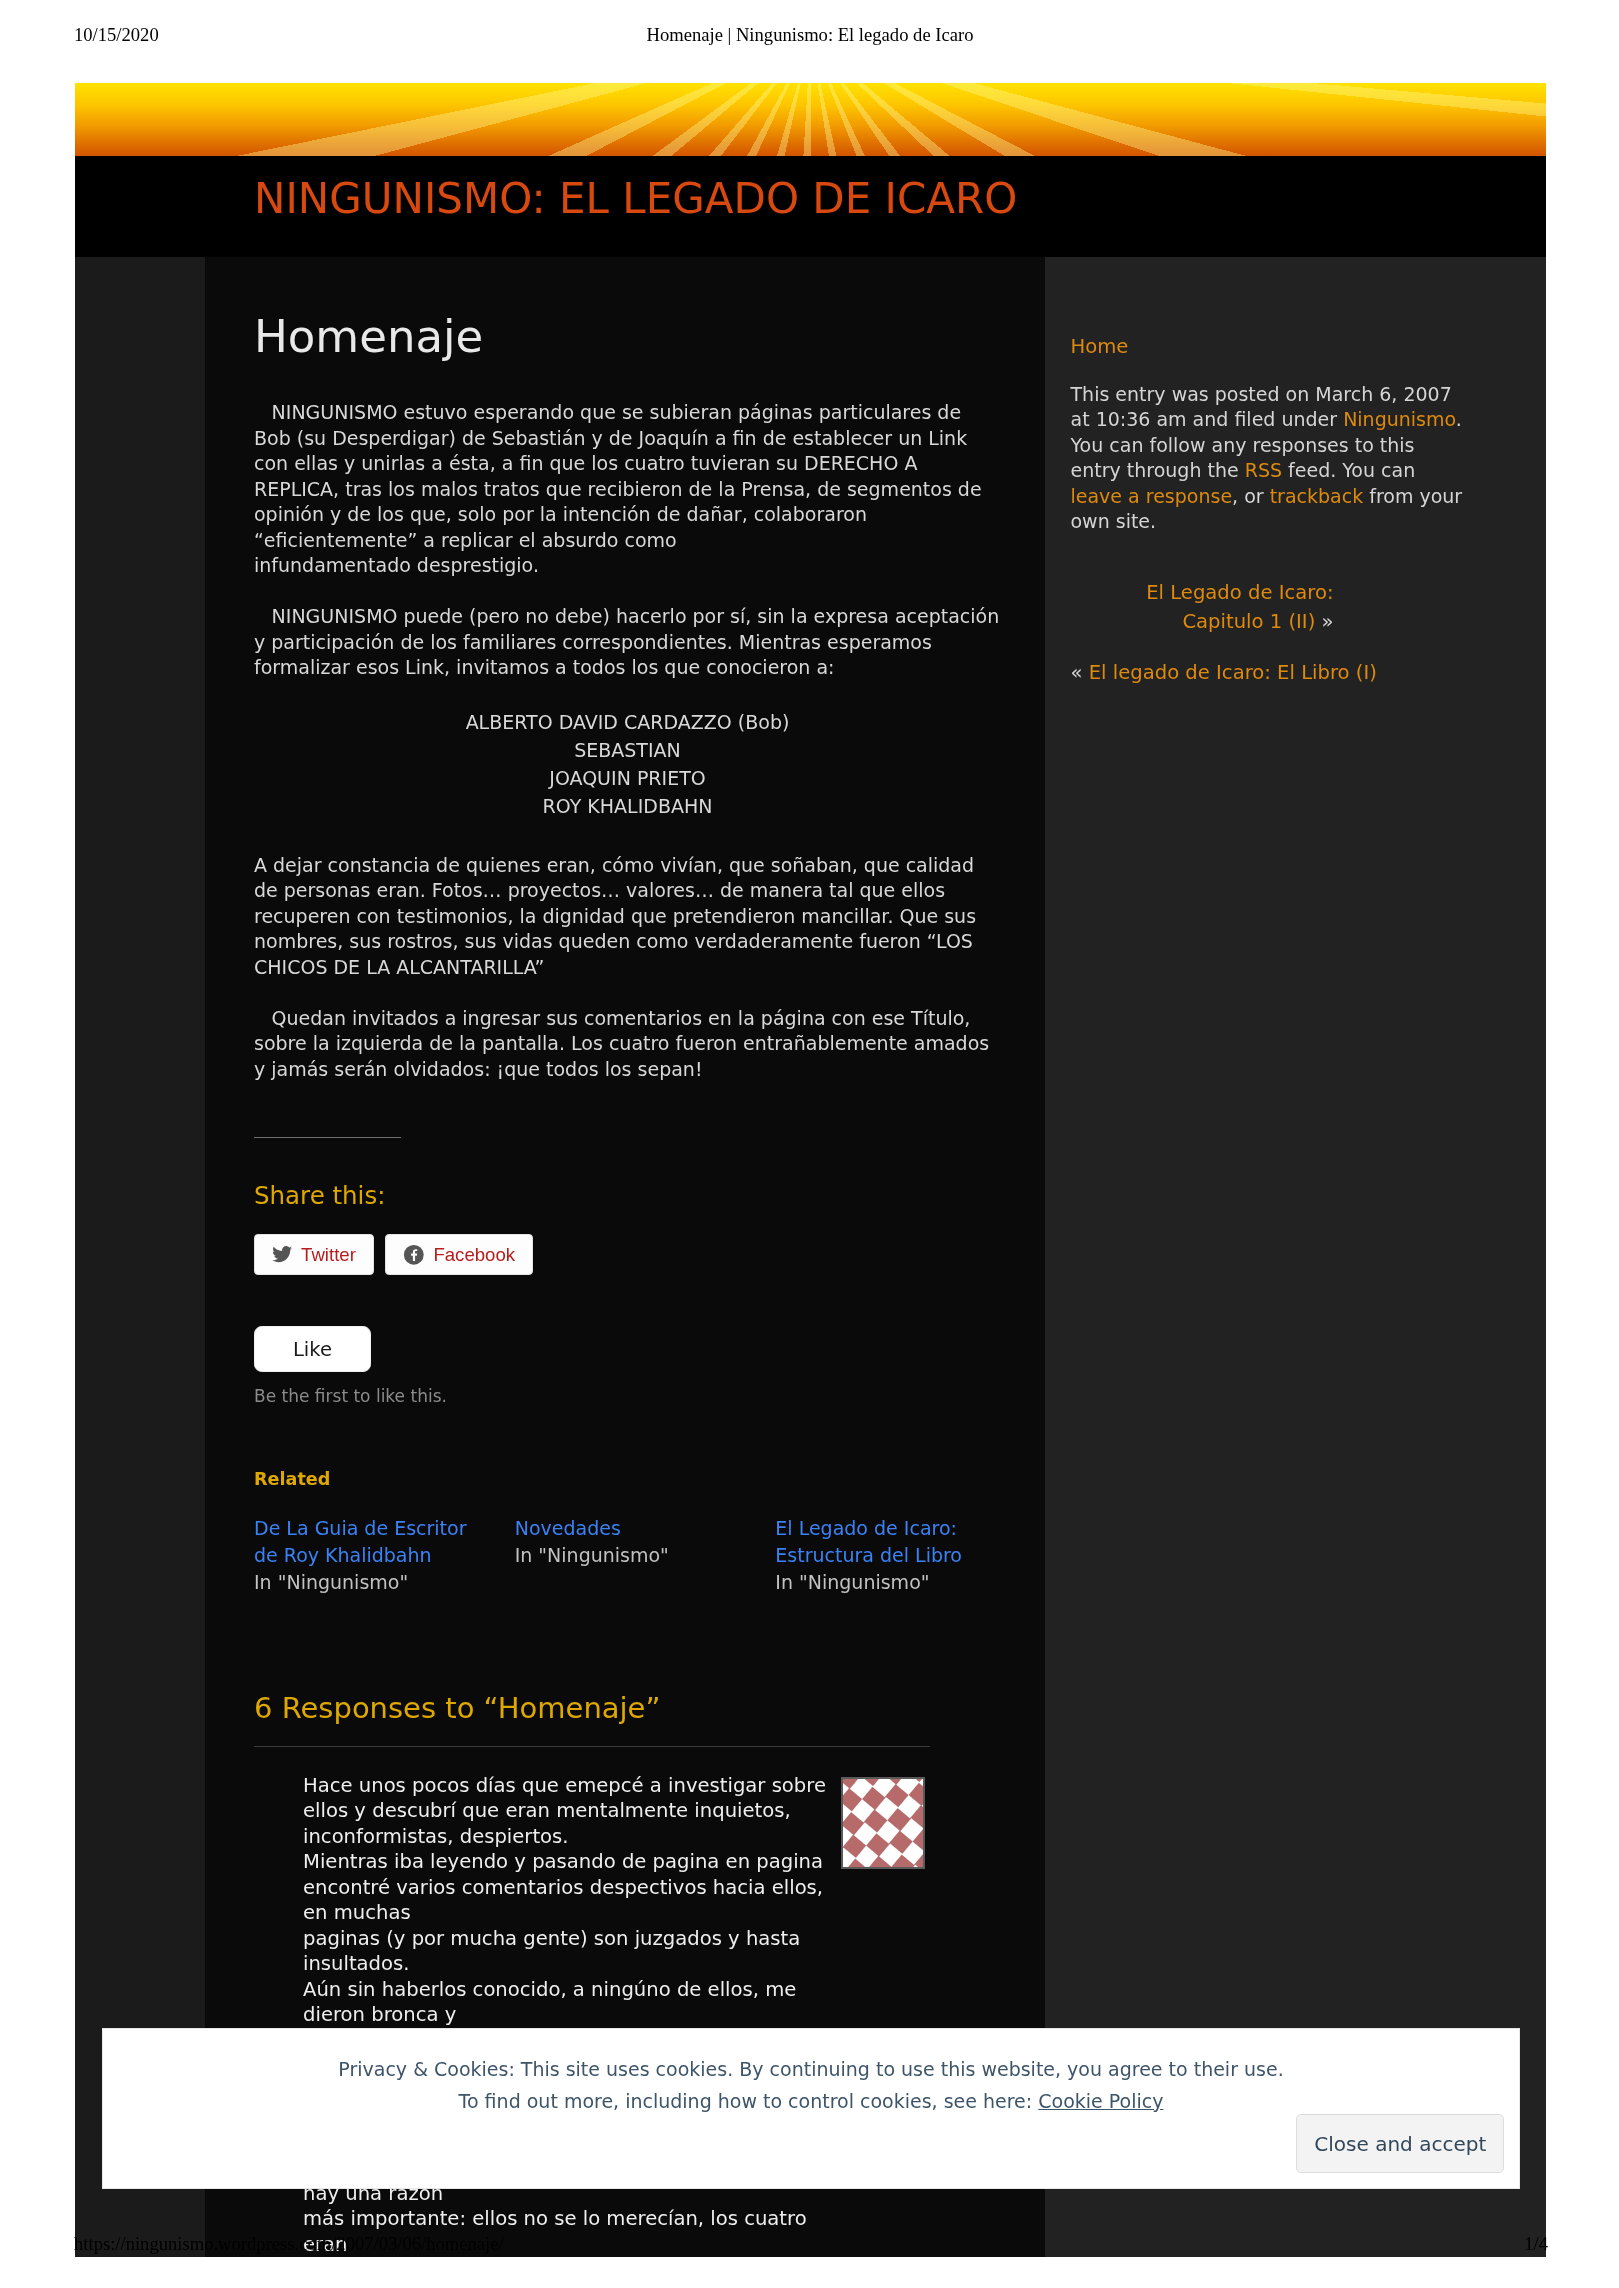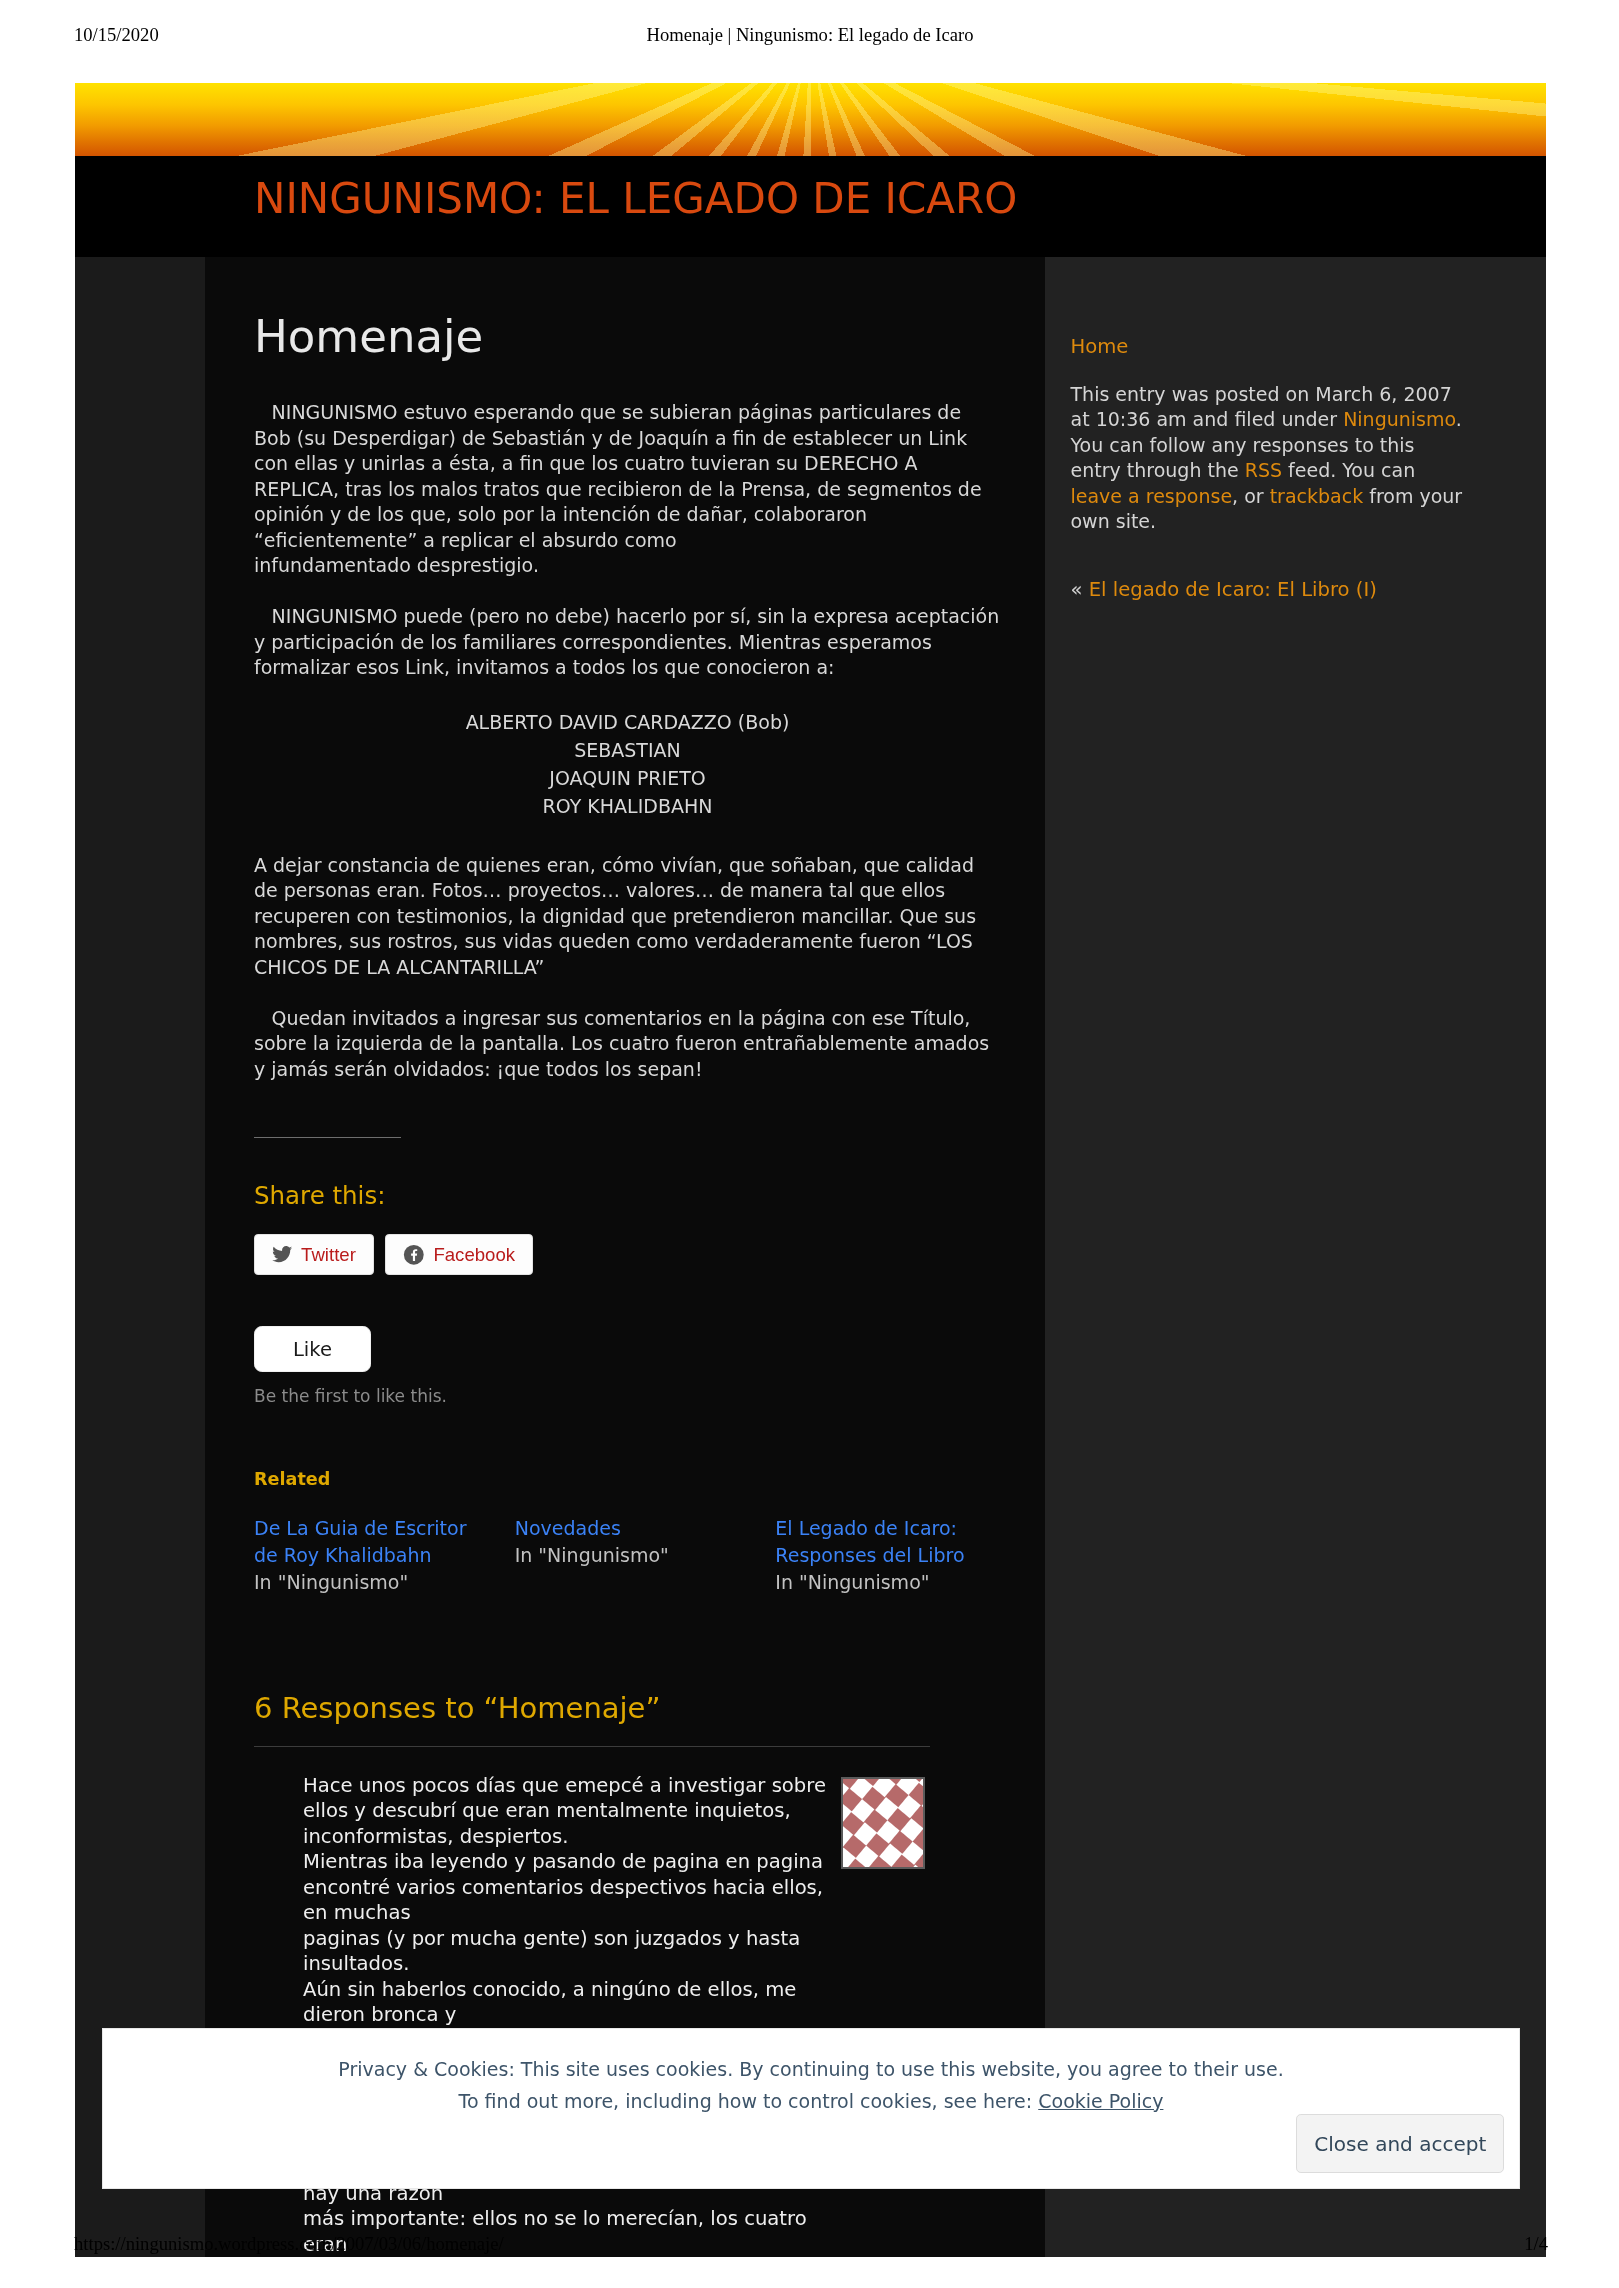--- a/index.html
+++ b/index.html
@@ -144,21 +144,21 @@
       <div class="related-grid">
         <div class="related-item">
           <div class="rtitle">De La Guia de Escritor de Roy Khalidbahn</div>
           <div class="rmeta">In "Ningunismo"</div>
         </div>
         <div class="related-item">
           <div class="rtitle">Novedades</div>
           <div class="rmeta">In "Ningunismo"</div>
         </div>
         <div class="related-item">
-          <div class="rtitle">El Legado de Icaro: Responses del Libro</div>
+          <div class="rtitle">El Legado de Icaro: Estructura del Libro</div>
           <div class="rmeta">In "Ningunismo"</div>
         </div>
       </div>
 
       <h2 class="responses-heading">6 Responses to “Homenaje”</h2>
       <hr class="responses-divider">
 
       <div class="comment">
         <div class="comment-text">Hace unos pocos días que emepcé a investigar sobre
 ellos y descubrí que eran mentalmente inquietos,
@@ -178,20 +178,23 @@
       </div>
     </div>
 
     <div class="sidebar">
       <a class="side-link home-link">Home</a>
 
       <div class="entry-meta">
         <span>This entry was posted on March 6, 2007 at 10:36 am and filed under </span><a class="side-link">Ningunismo</a><span>. You can follow any responses to this entry through the </span><a class="side-link">RSS</a><span> feed. You can </span><a class="side-link">leave a response</a><span>, or </span><a class="side-link">trackback</a><span> from your own site.</span>
       </div>
 
+      <div class="nav-next">
+        <a class="side-link">El Legado de Icaro: Capitulo 1 (II)</a><span class="arrow"> »</span>
+      </div>
 
       <div class="nav-prev">
         <span class="arrow">« </span><a class="side-link">El legado de Icaro: El Libro (I)</a>
       </div>
     </div>
   </div>
 </div>
 
 <div class="cookie-bar">
   <div class="cookie-text">

